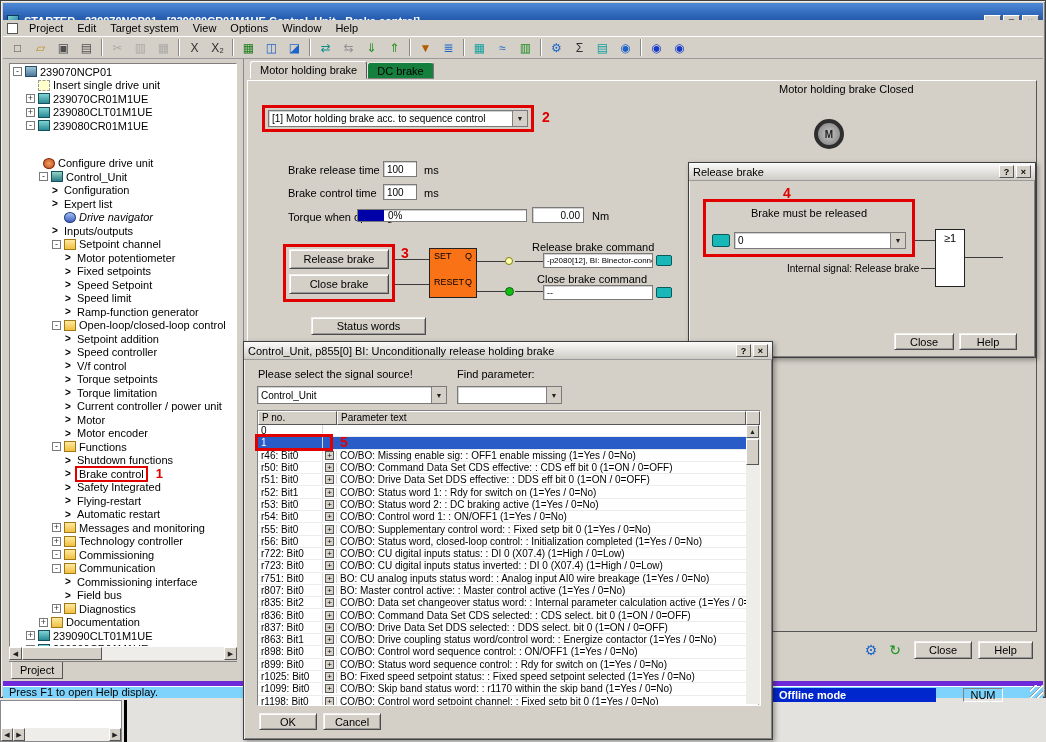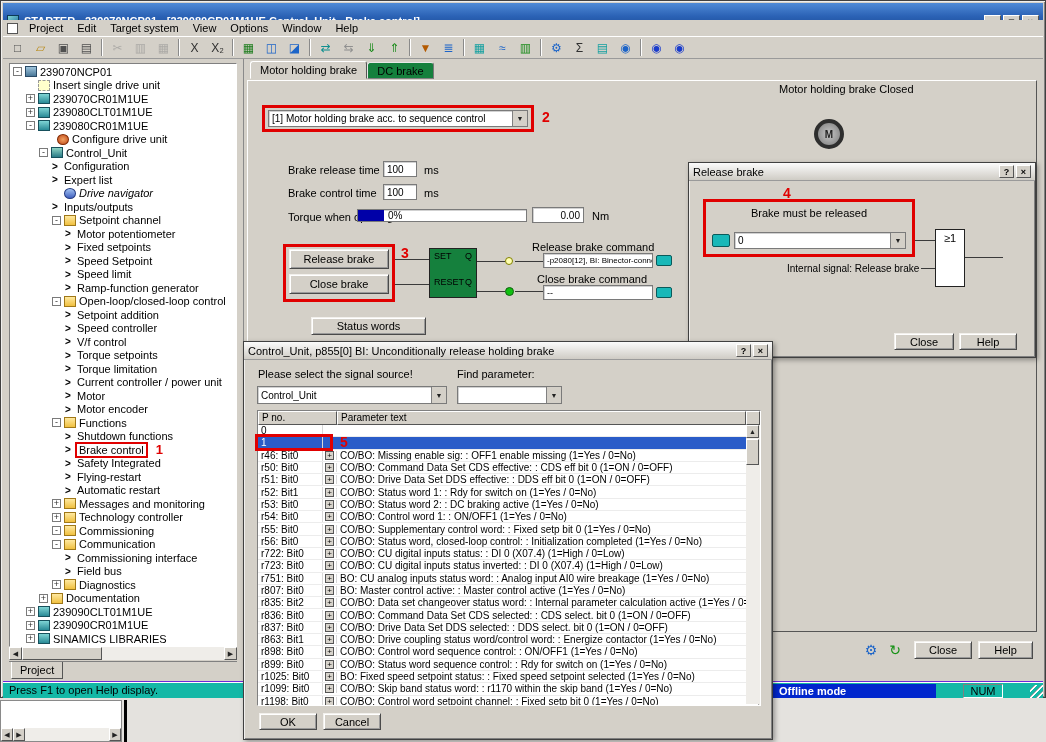--- a/index.html
+++ b/index.html
@@ -62,21 +62,21 @@
   
   .sb-btn{background:#d4d0c8;border:1px solid;border-color:#fff #555 #555 #fff;font-size:7px;color:#222;
     display:flex;align-items:center;justify-content:center}
   
   .form{position:absolute;left:242px;top:58px;width:796px;height:604px;background:#d4d0c8;border-left:1px solid #8a8a8a}
   .tab{height:18px;padding:2px 9px;background:#d4d0c8;border:1px solid;border-color:#fff #555 #d4d0c8 #fff;
     border-top-left-radius:3px;border-top-right-radius:3px;font-size:11px}
   .tab.inactive{border-color:#e8e8e8 #777 #808080 #e8e8e8;background:#15803d;height:17px;margin-top:1px}
   .tabpage{position:absolute;left:3px;top:21px;width:790px;height:552px;
     border:1px solid;border-color:#fff #555 #555 #fff;background:#d4d0c8}
-  .setblock{background:#15803d;border:1px solid #222;font-size:9px}
+  .setblock{background:#f97316;border:1px solid #222;font-size:9px}
   .setrow{display:flex;justify-content:space-between;padding:2px 4px}
   .conn{width:16px;height:11px;background:#18b8b8;border:1px solid #0a5a5a;border-radius:2px}
   .node1{width:8px;height:8px;border:1px solid #808000;border-radius:50%;background:#ffffb0}
   .node2{width:9px;height:9px;border:1px solid #106010;border-radius:50%;background:#10c010}
   
   .dlg{position:absolute;background:#d4d0c8;border:1px solid #404040;
     box-shadow:2px 2px 5px rgba(0,0,0,.35), inset 1px 1px 0 #f0efed, inset -1px -1px 0 #808080}
   .dlg-title{height:18px;background:linear-gradient(180deg,#fbfbfb,#cfccc5);border-bottom:1px solid #9a9a9a;
     display:flex;align-items:center;padding:0 4px;font-size:11px}
   .dlg-title .t{flex:1;overflow:hidden;white-space:nowrap}
@@ -87,22 +87,22 @@
   .phead{display:flex;height:14px;font-size:10px}
   .phc{background:#d4d0c8;border:1px solid;border-color:#fff #555 #555 #fff;padding:0 3px;overflow:hidden}
   .prow{display:flex;height:12.3px;align-items:center;font-size:10px;border-bottom:1px solid #ececec}
   .prow .pc1{width:65px;padding-left:3px;border-right:1px solid #d8d8d8;overflow:hidden;flex:none}
   .prow .pcp{width:14px;flex:none;display:flex;align-items:center;justify-content:center;border-right:1px solid #d8d8d8}
   .pbox{width:9px;height:9px;border:1px solid #555;background:#d8d4cc;font-size:8px;line-height:7px;text-align:center}
   .prow .pc2{flex:1;padding-left:3px;overflow:hidden;white-space:nowrap}
   .prow.sel{background:#2a5cc8;color:#fff}
   .vsb{position:absolute;right:0;top:0;width:14px;height:294px;background:#efede9}
   
-  .statusbar{position:absolute;left:2px;right:2px;top:680px;height:17px;background:#14b8a6;
-    border-top:1px solid #6d28d9;box-shadow:inset 0 1px 0 #fff;display:flex;align-items:center}
+  .statusbar{position:absolute;left:2px;right:2px;top:680px;height:17px;background:#7dd3fc;
+    border-top:5px solid #6d28d9;box-shadow:inset 0 1px 0 #fff;display:flex;align-items:center}
   .grip{position:absolute;right:2px;top:684px;width:13px;height:13px;
     background:repeating-linear-gradient(135deg,transparent 0 3px,#9a9a9a 3px 4px,#fff 4px 5px)}
 </style>
 </head>
 <body>
 
 <div class="win">
 
   <div class="app">
 
@@ -184,21 +184,21 @@
         <div class="trow" style="padding-left: 16px;">
           <span class="texp">+</span>
           <span class="ticon i-drive"></span>
           <span class="">239080CLT01M1UE</span>
         </div>
         <div class="trow" style="padding-left: 16px;">
           <span class="texp">-</span>
           <span class="ticon i-drive"></span>
           <span class="">239080CR01M1UE</span>
         </div>
-        <div class="trow" style="padding-left: 35px;">
+        <div class="trow" style="padding-left: 21px; margin-top: 24px;">
           <span class="texp-sp"></span>
           <span class="ticon i-gear"></span>
           <span class="">Configure drive unit</span>
         </div>
         <div class="trow" style="padding-left: 29px;">
           <span class="texp">-</span>
           <span class="ticon i-cu"></span>
           <span class="">Control_Unit</span>
         </div>
         <div class="trow" style="padding-left: 42px;">

